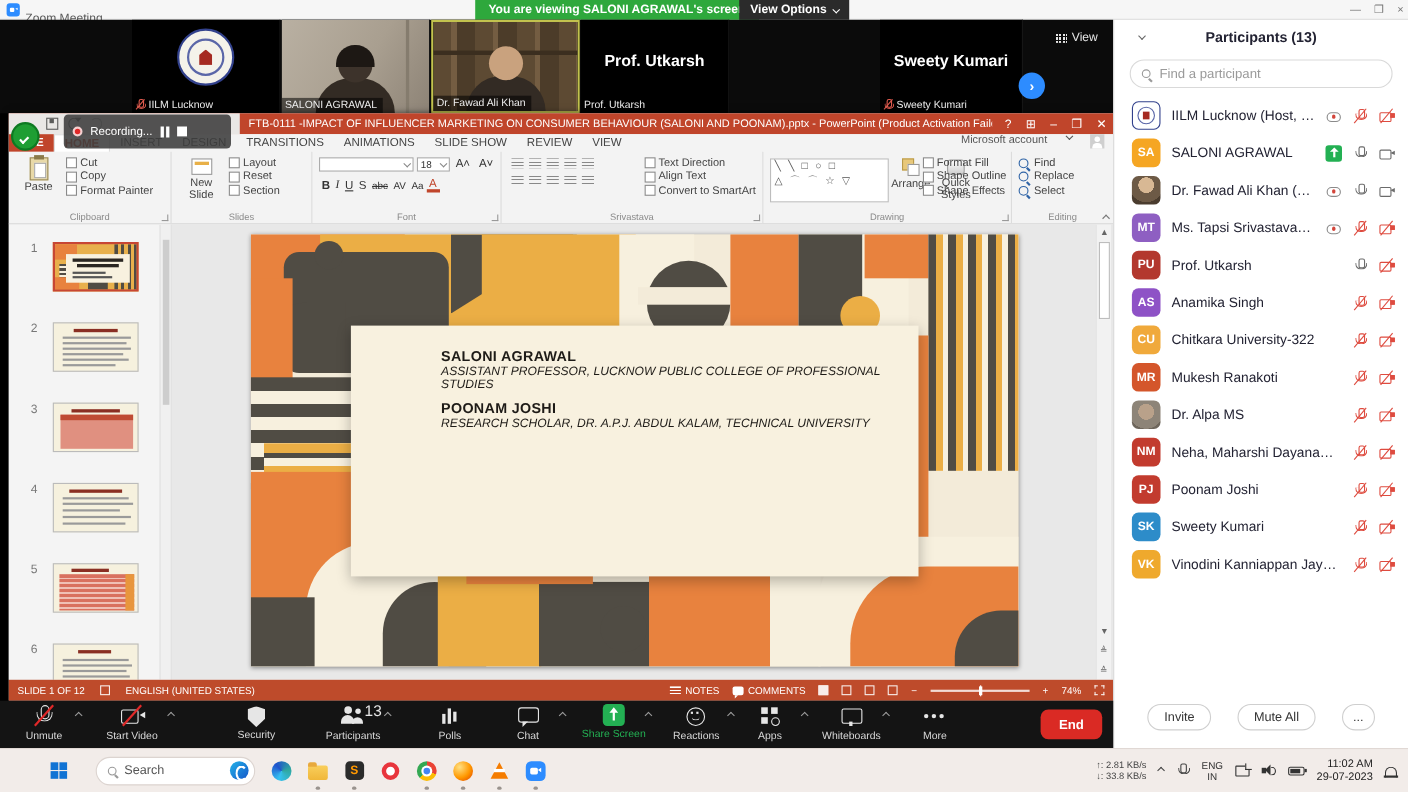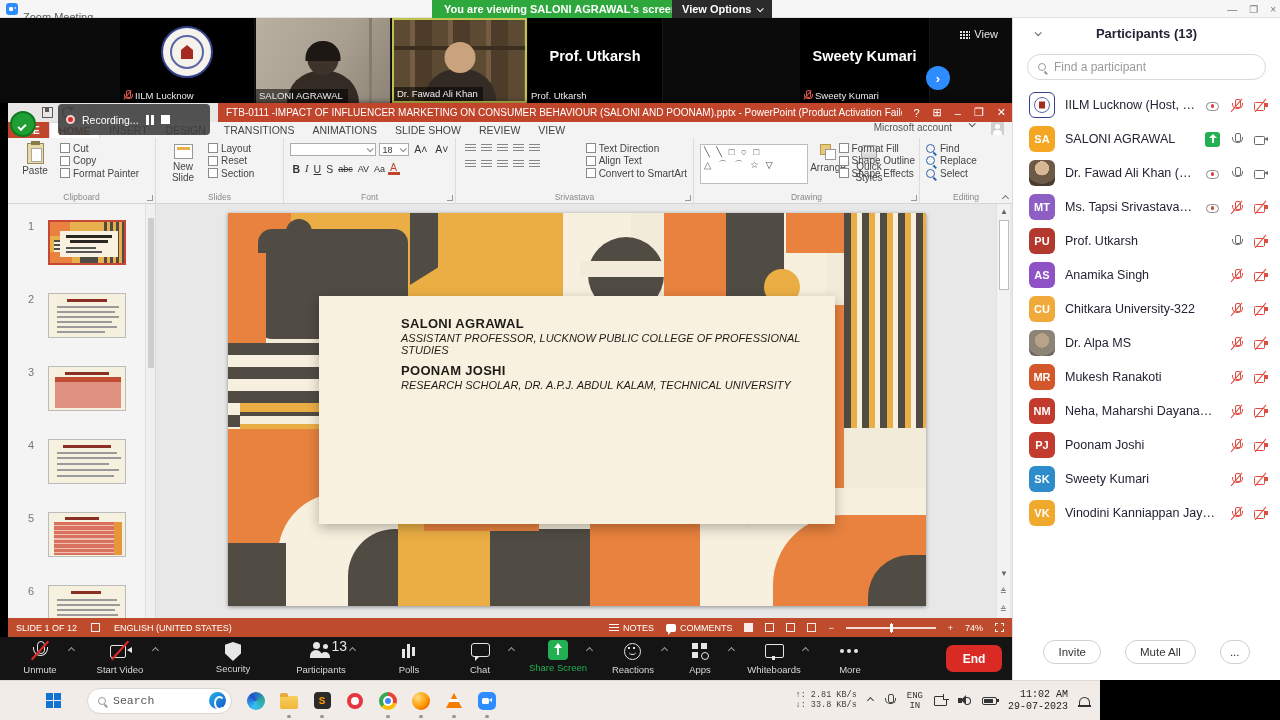--- a/index.html
+++ b/index.html
@@ -214,22 +214,22 @@
   .tw.react b{position:absolute;left:8px;top:7px;width:2px;height:2px;background:#e6e6e6;box-shadow:5px 0 #e6e6e6;}
   .tw.apps::before{content:'';position:absolute;left:5px;top:3px;width:6px;height:6px;background:#e6e6e6;box-shadow:9px 0 #e6e6e6,0 9px #e6e6e6;}
   .tw.apps::after{content:'';position:absolute;left:14px;top:12px;width:6px;height:6px;border:1.4px solid #e6e6e6;border-radius:50%;}
   .tw.board::before{content:'';position:absolute;left:4px;top:4px;width:17px;height:12px;border:1.6px solid #e6e6e6;border-radius:2px;}
   .tw.board::after{content:'';position:absolute;left:11px;top:16px;width:3px;height:4px;background:#e6e6e6;}
   .tw.more::before{content:'';position:absolute;left:3px;top:9px;width:4px;height:4px;border-radius:50%;background:#e6e6e6;box-shadow:7px 0 #e6e6e6,14px 0 #e6e6e6;}
   .end-btn{position:absolute;right:10px;top:8px;width:56px;height:27px;background:#DA2A24;color:#fff;border:none;border-radius:7px;
            font-size:12px;font-weight:bold;font-family:inherit;}
 
   
-  .tbar{position:absolute;left:0;top:680px;width:1100px;height:40px;background:#F2ECE9;border-top:1px solid #E0D8D4;
-        display:flex;align-items:center;font-family:Liberation Mono, monospace;}
+  .tbar{position:absolute;left:0;top:680px;width:1280px;height:40px;background:#F2ECE9;border-top:1px solid #E0D8D4;
+        display:flex;align-items:center;}
   .wstart{position:relative;width:15px;height:15px;margin-left:46px;}
   .wstart::before{content:'';position:absolute;left:0;top:0;width:6.5px;height:6.5px;background:#1173D4;box-shadow:8px 0 #1173D4,0 8px #1173D4,8px 8px #1173D4;}
   .wsearch{margin-left:26px;width:145px;height:26px;background:#fff;border:1px solid #DCD4D0;border-radius:13px;
            display:flex;align-items:center;padding:0 5px 0 10px;gap:7px;}
   .wsearch .ph{font-size:11.5px;color:#555;flex:1;}
   .bing{width:17px;height:17px;border-radius:50%;background:linear-gradient(135deg,#24B3E8,#1455C9);position:relative;}
   .bing::before{content:'';position:absolute;left:5px;top:3.5px;width:7px;height:10px;border:2px solid #fff;border-radius:50%;border-right-color:transparent;}
   .ticons{display:flex;align-items:center;gap:13px;margin-left:14px;}
   .tic{position:relative;width:20px;height:20px;display:flex;align-items:center;justify-content:center;}
   .tic .rdot{position:absolute;left:50%;bottom:-7px;transform:translateX(-50%);width:4px;height:3px;border-radius:2px;background:#9a938e;}
@@ -756,34 +756,34 @@
       <span class="picons">
         <span class="pi mic red">
             <i></i>
           </span>
         <span class="pi cam red">
             <i></i>
           </span>
       </span>
     </div>
     <div class="prow">
+      <span class="pav" style="background:#D4562B">MR</span>
+      <span class="pname">Mukesh Ranakoti</span>
+      <span class="picons">
+        <span class="pi mic red">
+            <i></i>
+          </span>
+        <span class="pi cam red">
+            <i></i>
+          </span>
+      </span>
+    </div>
+    <div class="prow">
       <span class="pav av-photo2"></span>
       <span class="pname">Dr. Alpa MS</span>
-      <span class="picons">
-        <span class="pi mic red">
-            <i></i>
-          </span>
-        <span class="pi cam red">
-            <i></i>
-          </span>
-      </span>
-    </div>
-    <div class="prow">
-      <span class="pav" style="background:#D4562B">MR</span>
-      <span class="pname">Mukesh Ranakoti</span>
       <span class="picons">
         <span class="pi mic red">
             <i></i>
           </span>
         <span class="pi cam red">
             <i></i>
           </span>
       </span>
     </div>
     <div class="prow">

